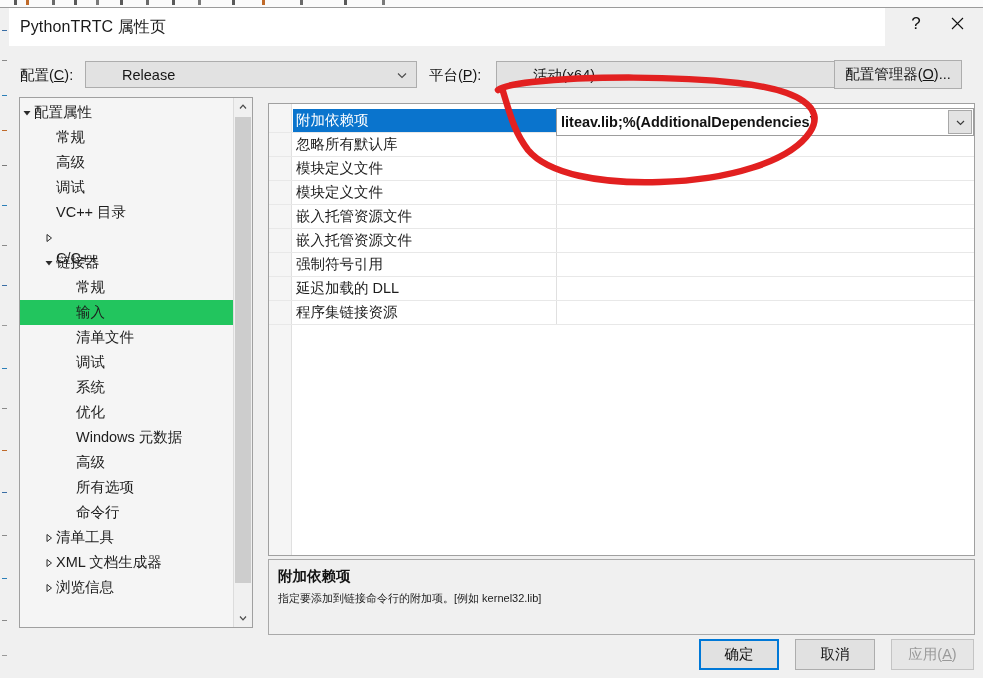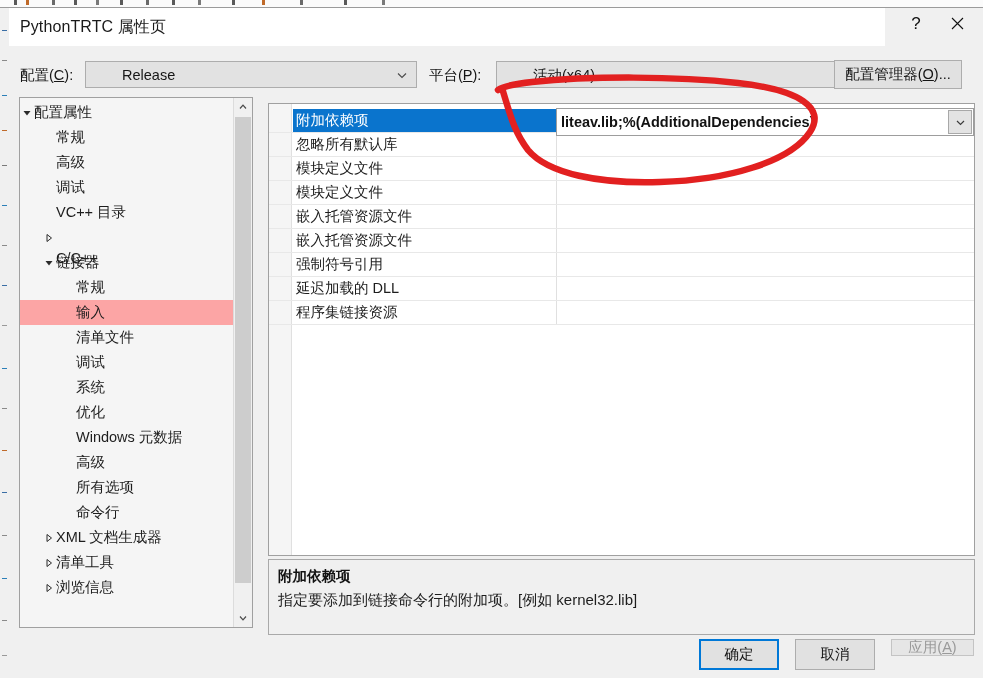--- a/index.html
+++ b/index.html
@@ -124,21 +124,21 @@
     overflow: hidden;
   }
   .tree-list { position: absolute; left: 0; top: 2px; right: 18px; }
   .tree-item {
     position: relative;
     height: 25px;
     display: flex; align-items: center;
     font-size: 14.5px; color: #1d1d1d;
     white-space: nowrap;
   }
-  .tree-item.sel { background: #fca5a5; }
+  .tree-item.sel { background: #22c55e; }
   .tree-item .exp {
     position: absolute; width: 14px; height: 14px;
     display: flex; align-items: center; justify-content: center;
   }
   .tree-item .tlabel { position: absolute; }
 
   .tree-scroll {
     position: absolute; right: 0; top: 0; width: 18px; height: 529px;
     background: #f0f0f0;
     border-left: 1px solid #dcdcdc;
@@ -221,28 +221,28 @@
     border: 1px solid #a9a9a9;
     box-sizing: border-box;
   }
   .desc-title {
     position: absolute; left: 9px; top: 7px;
     font-size: 14.5px; font-weight: bold; color: #121212;
     white-space: nowrap;
   }
   .desc-body {
     position: absolute; left: 9px; top: 31px;
-    font-size: 15px; color: #1d1d1d;
+    font-size: 11px; color: #1d1d1d;
     white-space: nowrap;
   }
 
   
   .ok-btn     { left: 690px; top: 631px; width: 80px; height: 31px; }
   .cancel-btn { left: 786px; top: 631px; width: 80px; height: 31px; }
-  .apply-btn  { left: 882px; top: 631px; width: 83px; height: 17px; }
+  .apply-btn  { left: 882px; top: 631px; width: 83px; height: 31px; }
 
   
   .annot {
     position: absolute; left: 470px; top: 70px;
     width: 380px; height: 120px;
     pointer-events: none;
   }
 </style>
 </head>
 <body>
@@ -391,29 +391,29 @@
           </div>
           <div class="tree-item">
             <span class="tlabel" style="left: 56px;">命令行</span>
           </div>
           <div class="tree-item">
             <span class="exp" style="left: 22px;">
               <svg width="10" height="10" viewBox="0 0 10 10">
                 <path d="M3 1.5 L7.5 5 L3 8.5 Z" fill="none" stroke="#2b2b2b" stroke-width="1"></path>
               </svg>
             </span>
-            <span class="tlabel" style="left: 36px;">XML 文档生成器</span>
+            <span class="tlabel" style="left: 36px;">清单工具</span>
           </div>
           <div class="tree-item">
             <span class="exp" style="left: 22px;">
               <svg width="10" height="10" viewBox="0 0 10 10">
                 <path d="M3 1.5 L7.5 5 L3 8.5 Z" fill="none" stroke="#2b2b2b" stroke-width="1"></path>
               </svg>
             </span>
-            <span class="tlabel" style="left: 36px;">清单工具</span>
+            <span class="tlabel" style="left: 36px;">XML 文档生成器</span>
           </div>
           <div class="tree-item">
             <span class="exp" style="left: 22px;">
               <svg width="10" height="10" viewBox="0 0 10 10">
                 <path d="M3 1.5 L7.5 5 L3 8.5 Z" fill="none" stroke="#2b2b2b" stroke-width="1"></path>
               </svg>
             </span>
             <span class="tlabel" style="left: 36px;">浏览信息</span>
           </div>
           <div class="tree-item"></div>

